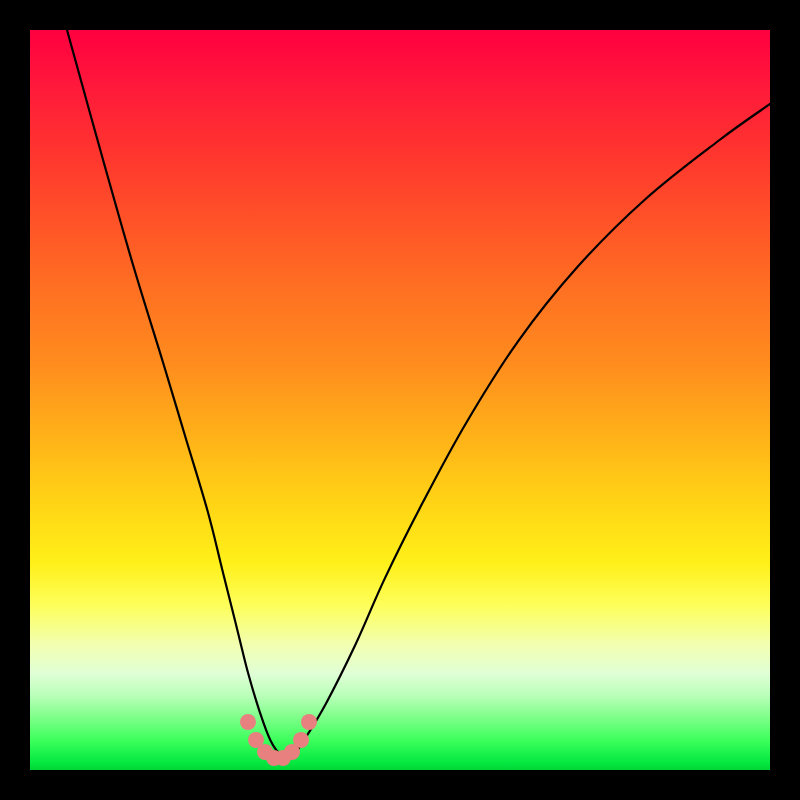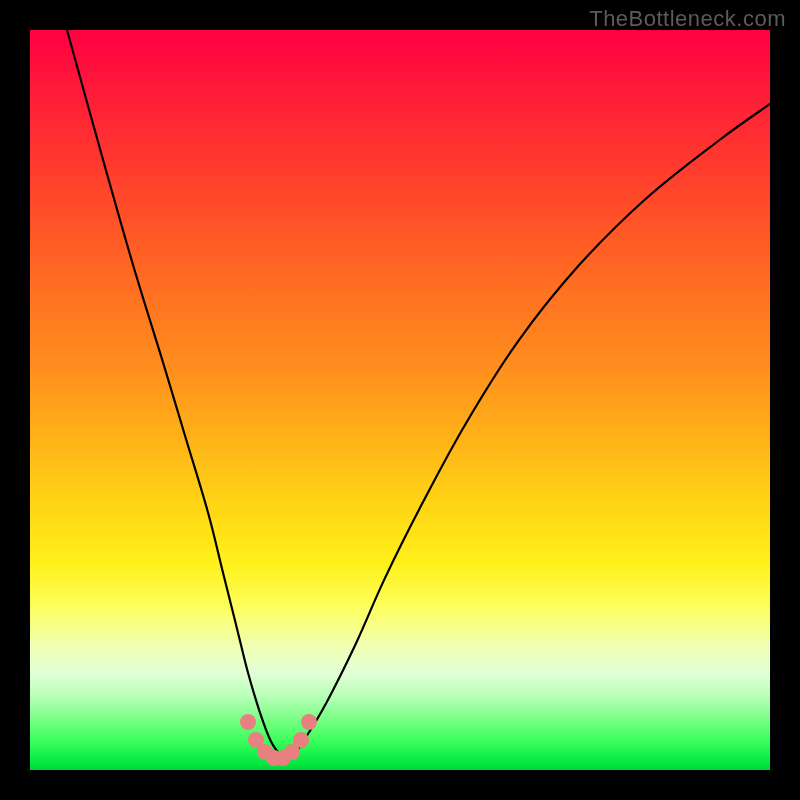--- a/index.html
+++ b/index.html
@@ -81,21 +81,20 @@
     font-size: 22px;
     font-weight: 400;
     letter-spacing: 0.5px;
     z-index: 10;
   }
 </style>
 </head>
 <body>
 
 <div class="frame">
-  <div class="attribution">TheBottleneck.com</div>
 
   <div class="plot">
     <div class="gradient-bg"></div>
 
     <svg class="curves" viewBox="0 0 740 740" preserveAspectRatio="none">
       <path id="curve-path" fill="none" stroke="#000" stroke-width="2.2" stroke-linecap="round" stroke-linejoin="round" d="M 37.00 0.00 C 43.78 24.42, 61.79 89.79, 74.00 133.20 C 86.21 176.61, 92.75 200.17, 103.60 236.80 C 114.45 273.43, 123.70 301.80, 133.20 333.00 C 142.70 364.20, 147.26 379.87, 155.40 407.00 C 163.54 434.13, 170.82 456.58, 177.60 481.00 C 184.38 505.42, 186.97 518.49, 192.40 540.20 C 197.83 561.91, 202.45 580.41, 207.20 599.40 C 211.95 618.39, 214.23 628.88, 218.30 643.80 C 222.37 658.72, 225.33 668.59, 229.40 680.80 C 233.47 693.01, 236.43 702.26, 240.50 710.40 C 244.57 718.54, 247.53 722.49, 251.60 725.20 C 255.67 727.91, 258.63 727.91, 262.70 725.20 C 266.77 722.49, 267.69 719.90, 273.80 710.40 C 279.91 700.90, 286.50 691.04, 296.00 673.40 C 305.50 655.76, 314.75 637.26, 325.60 614.20 C 336.45 591.14, 342.99 573.38, 355.20 547.60 C 367.41 521.82, 377.28 502.09, 392.20 473.60 C 407.12 445.11, 418.96 422.05, 436.60 392.20 C 454.24 362.35, 468.05 339.29, 488.40 310.80 C 508.75 282.31, 524.54 262.58, 547.60 236.80 C 570.66 211.02, 588.42 193.26, 614.20 170.20 C 639.98 147.14, 665.14 128.64, 688.20 111.00 C 711.26 93.36, 730.50 80.78, 740.00 74.00"></path>
     </svg>
 
     <div class="markers" id="markers">
         <div class="marker" style="left: 218.3px; top: 691.9px;"></div>

